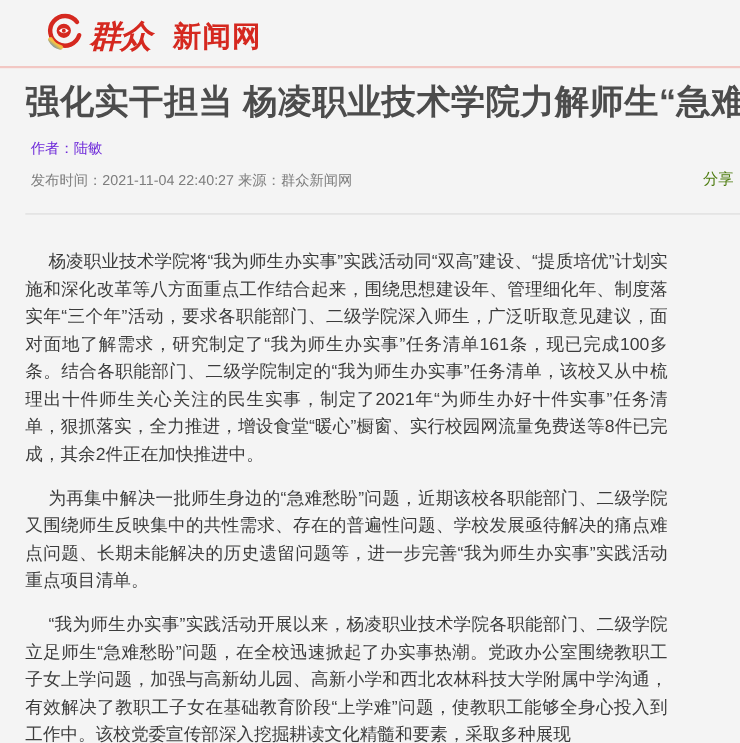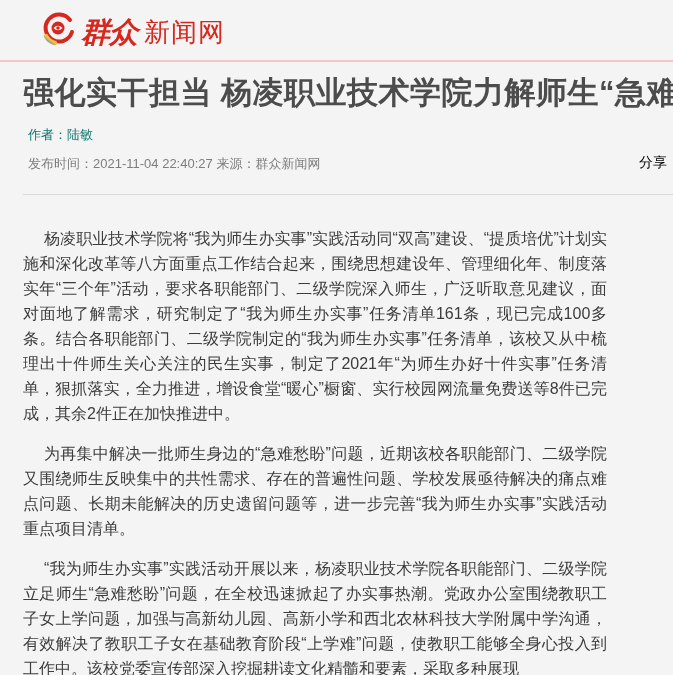--- a/index.html
+++ b/index.html
@@ -27,25 +27,25 @@
   }
   .logo-icon { margin-right: 5px; display: inline-block; }
   .logo-calligraphy {
     color: #d5281f;
     font-family: "DejaVu Serif", serif;
     font-style: italic;
     font-weight: bold;
     font-size: 29px;
     line-height: 34px;
     letter-spacing: -1px;
-    margin-right: 7px;
+    margin-right: 20px;
   }
   .logo-sitename {
     color: #d5281f;
-    font-weight: normal;
+    font-weight: bold;
     font-size: 26px;
     line-height: 34px;
     letter-spacing: 1px;
   }
 
   
   .main { padding: 8px 0 0 23px; }
 
   .article-title {
     margin: 4px 0 0 0;
@@ -53,38 +53,38 @@
     line-height: 38px;
     font-weight: bold;
     color: #4c4c4c;
     letter-spacing: 0.5px;
     white-space: nowrap;
     overflow: hidden;
   }
 
   .meta-row {
     font-size: 13px;
-    color: #0f766e;
+    color: #6d28d9;
     margin-top: 14px;
     padding-left: 5px;
   }
   .meta-row2 {
     position: relative;
     font-size: 13px;
     color: #7d7d7d;
     margin-top: 11px;
     padding-left: 5px;
   }
   .meta-pubtime { }
   .share-button {
     position: absolute;
     right: 6px;
     top: -1px;
     font-size: 14px;
-    color: #000000;
+    color: #4d7c0f;
     cursor: pointer;
   }
 
   .meta-divider {
     border: none;
     border-top: 1px solid #d9d9d9;
     margin: 21px 0 0 0;
   }
 
   

